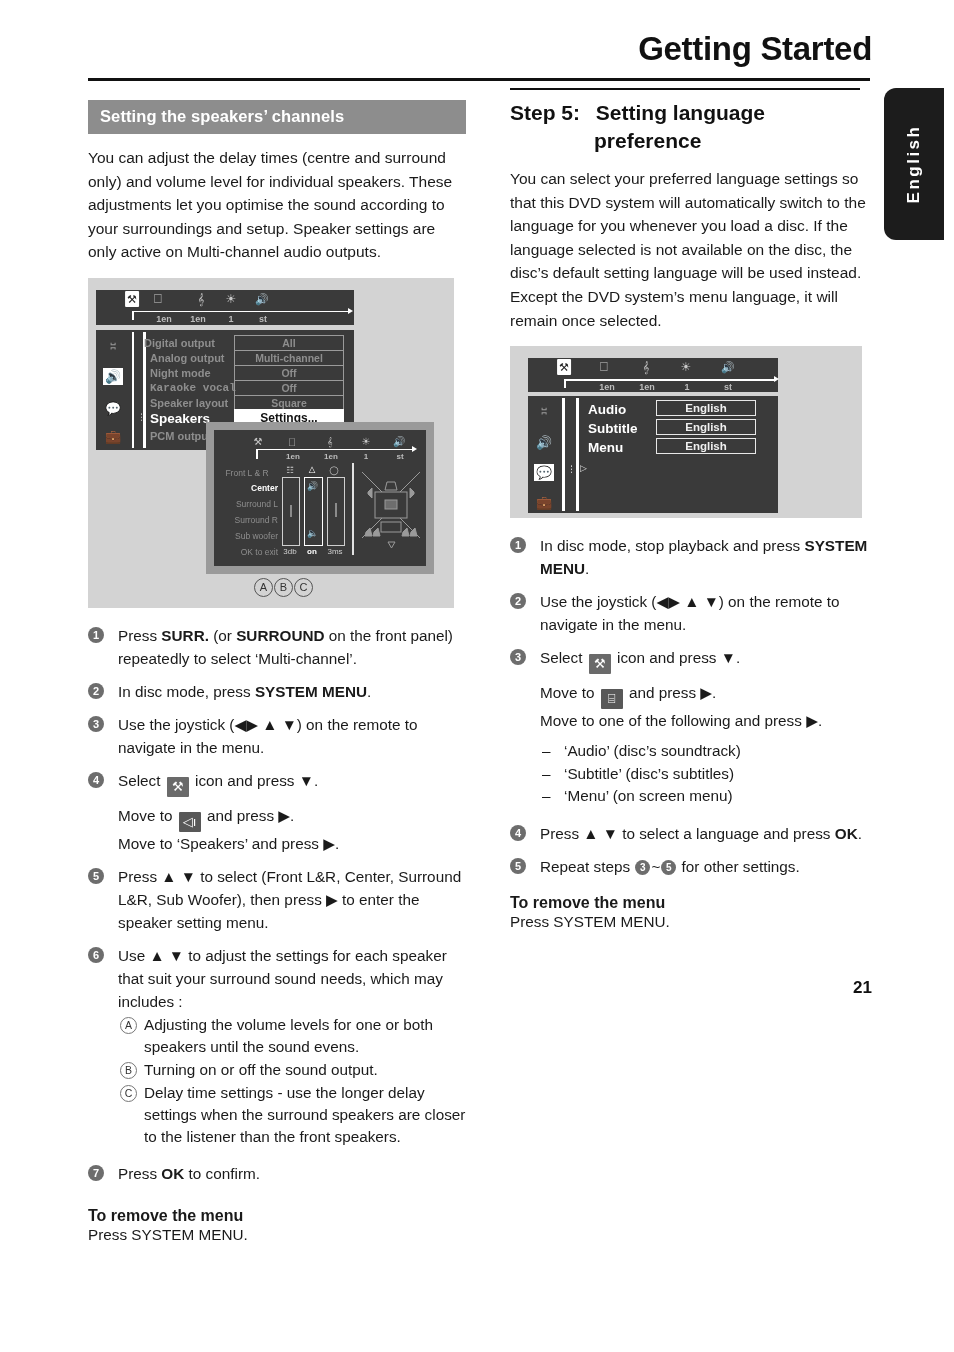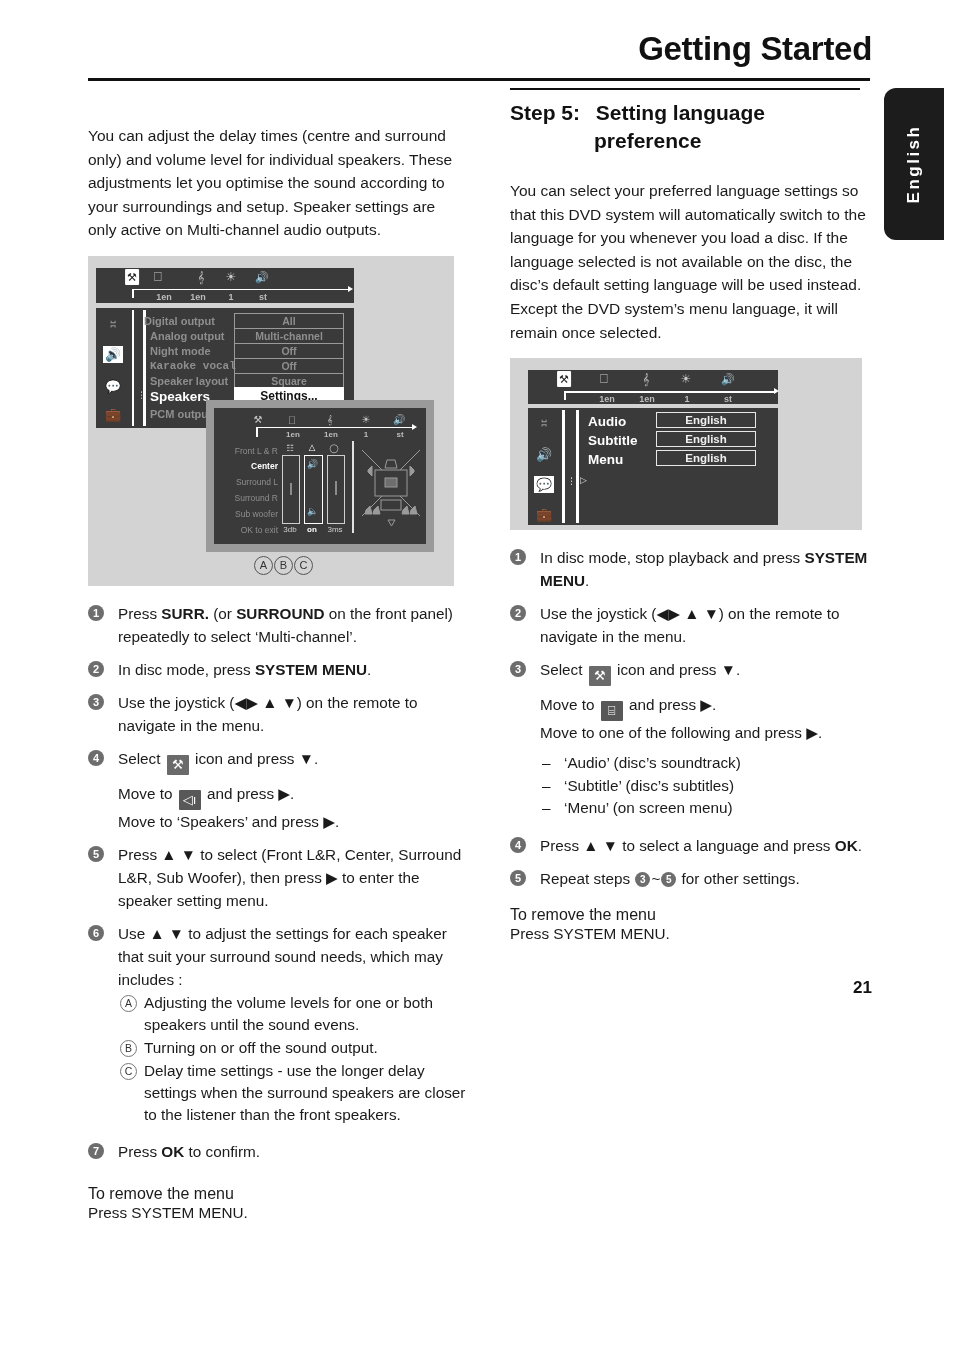--- a/index.html
+++ b/index.html
@@ -44,21 +44,21 @@
 
   
   .sec-bar{
     background:#8d8d8d;color:#fff;
     font-size:16.5px;font-weight:bold;
     padding:7px 0 8px 12px;width:366px;
     letter-spacing:.1px;
   }
   .body-text{
     font-size:15.5px;line-height:23.6px;color:#1a1a1a;
-    margin-top:24px;
+    margin-top:12px;
   }
 
   
   .rule-top{width:350px;height:2px;background:#111;margin-bottom:9px;}
   .step-head{
     font-size:21px;font-weight:bold;line-height:28px;color:#111;
   }
   .step-head .sh2{display:block;padding-left:84px;}
 
   
@@ -143,21 +143,21 @@
   .step p + p{margin-top:7px;}
   .step p.indent{padding-left:26px;}
   .sub{padding-left:2px;}
   .sub-row{position:relative;padding-left:24px;font-size:15.3px;line-height:22px;margin-top:1px;}
   .circ{
     position:absolute;left:0;top:3px;width:15px;height:15px;line-height:14px;
     border:1px solid #777;border-radius:50%;font-size:10.5px;text-align:center;color:#333;
   }
   .dashrow{position:relative;padding-left:24px;font-size:15.3px;line-height:22.5px;}
   .dashrow .dash{position:absolute;left:2px;top:0;}
-  .remove-head{font-size:16px;font-weight:normal;margin-top:22px;}
+  .remove-head{font-size:16px;font-weight:bold;margin-top:22px;}
   .remove-sub{font-size:15.3px;margin-top:1px;}
 
   
   .ic{
     display:inline-block;vertical-align:-5px;
     width:22px;height:20px;background:#6a6a6a;color:#fff;
     text-align:center;line-height:20px;font-size:13px;border-radius:1px;
     margin:0 2px;
   }
   .ic.tool{background:#6a6a6a;}
@@ -181,20 +181,21 @@
     <div class="page-title">Getting Started</div>
   </div>
   <div class="header-rule"></div>
 
   <div class="lang-tab">
     <span>English</span>
   </div>
 
   <div class="col-left">
 
+    <div class="sec-bar">Setting the speakers’ channels</div>
 
     <div class="body-text">You can adjust the delay times (centre and surround only) and volume level for individual speakers.  These adjustments let you optimise the sound according to your surroundings and setup.  Speaker settings are only active on Multi-channel audio outputs.</div>
 
     <div class="fig-wrap fig-left">
 
       <div class="topstrip" style="left:8px;top:12px;width:258px;height:35px;">
         <span class="ticon sel" style="left:36px;">⚒</span>
         <span class="ticon" style="left:62px;font-size:13px;">⎕</span>
         <span class="ticon" style="left:105px;">𝄞</span>
         <span class="ticon" style="left:135px;font-size:12px;">☀</span>
@@ -246,21 +247,21 @@
           <span class="ticon" style="left:44px;top:4px;font-size:10px;">⚒</span>
           <span class="ticon" style="left:78px;top:4px;font-size:11px;">⎕</span>
           <span class="ticon" style="left:116px;top:4px;font-size:9px;">𝄞</span>
           <span class="ticon" style="left:152px;top:4px;font-size:10px;">☀</span>
           <span class="ticon" style="left:186px;top:4px;font-size:10px;">🔊</span>
           <span class="tlabel" style="left:79px;top:21px;font-size:8px;">1en</span>
           <span class="tlabel" style="left:117px;top:21px;font-size:8px;">1en</span>
           <span class="tlabel" style="left:152px;top:21px;font-size:8px;">1</span>
           <span class="tlabel" style="left:186px;top:21px;font-size:8px;">st</span>
 
-          <span class="sp-name" style="left:2px;top:38px;width:62px;">Front L &amp; R</span>
+          <span class="sp-name" style="left:2px;top:38px;width:62px;text-align:center;">Front L &amp; R</span>
           <span class="sp-name sel" style="left:2px;top:53px;width:62px;">Center</span>
           <span class="sp-name" style="left:2px;top:69px;width:62px;">Surround L</span>
           <span class="sp-name" style="left:2px;top:85px;width:62px;">Surround R</span>
           <span class="sp-name" style="left:2px;top:101px;width:62px;">Sub woofer</span>
           <span class="sp-name" style="left:2px;top:117px;width:62px;">OK to exit</span>
 
           <span class="sp-hd" style="left:68px;top:35px;width:16px;">☷</span>
           <span class="sp-hd" style="left:90px;top:34px;width:16px;color:#fff;">△</span>
           <span class="sp-hd" style="left:112px;top:35px;width:16px;">◯</span>
 

